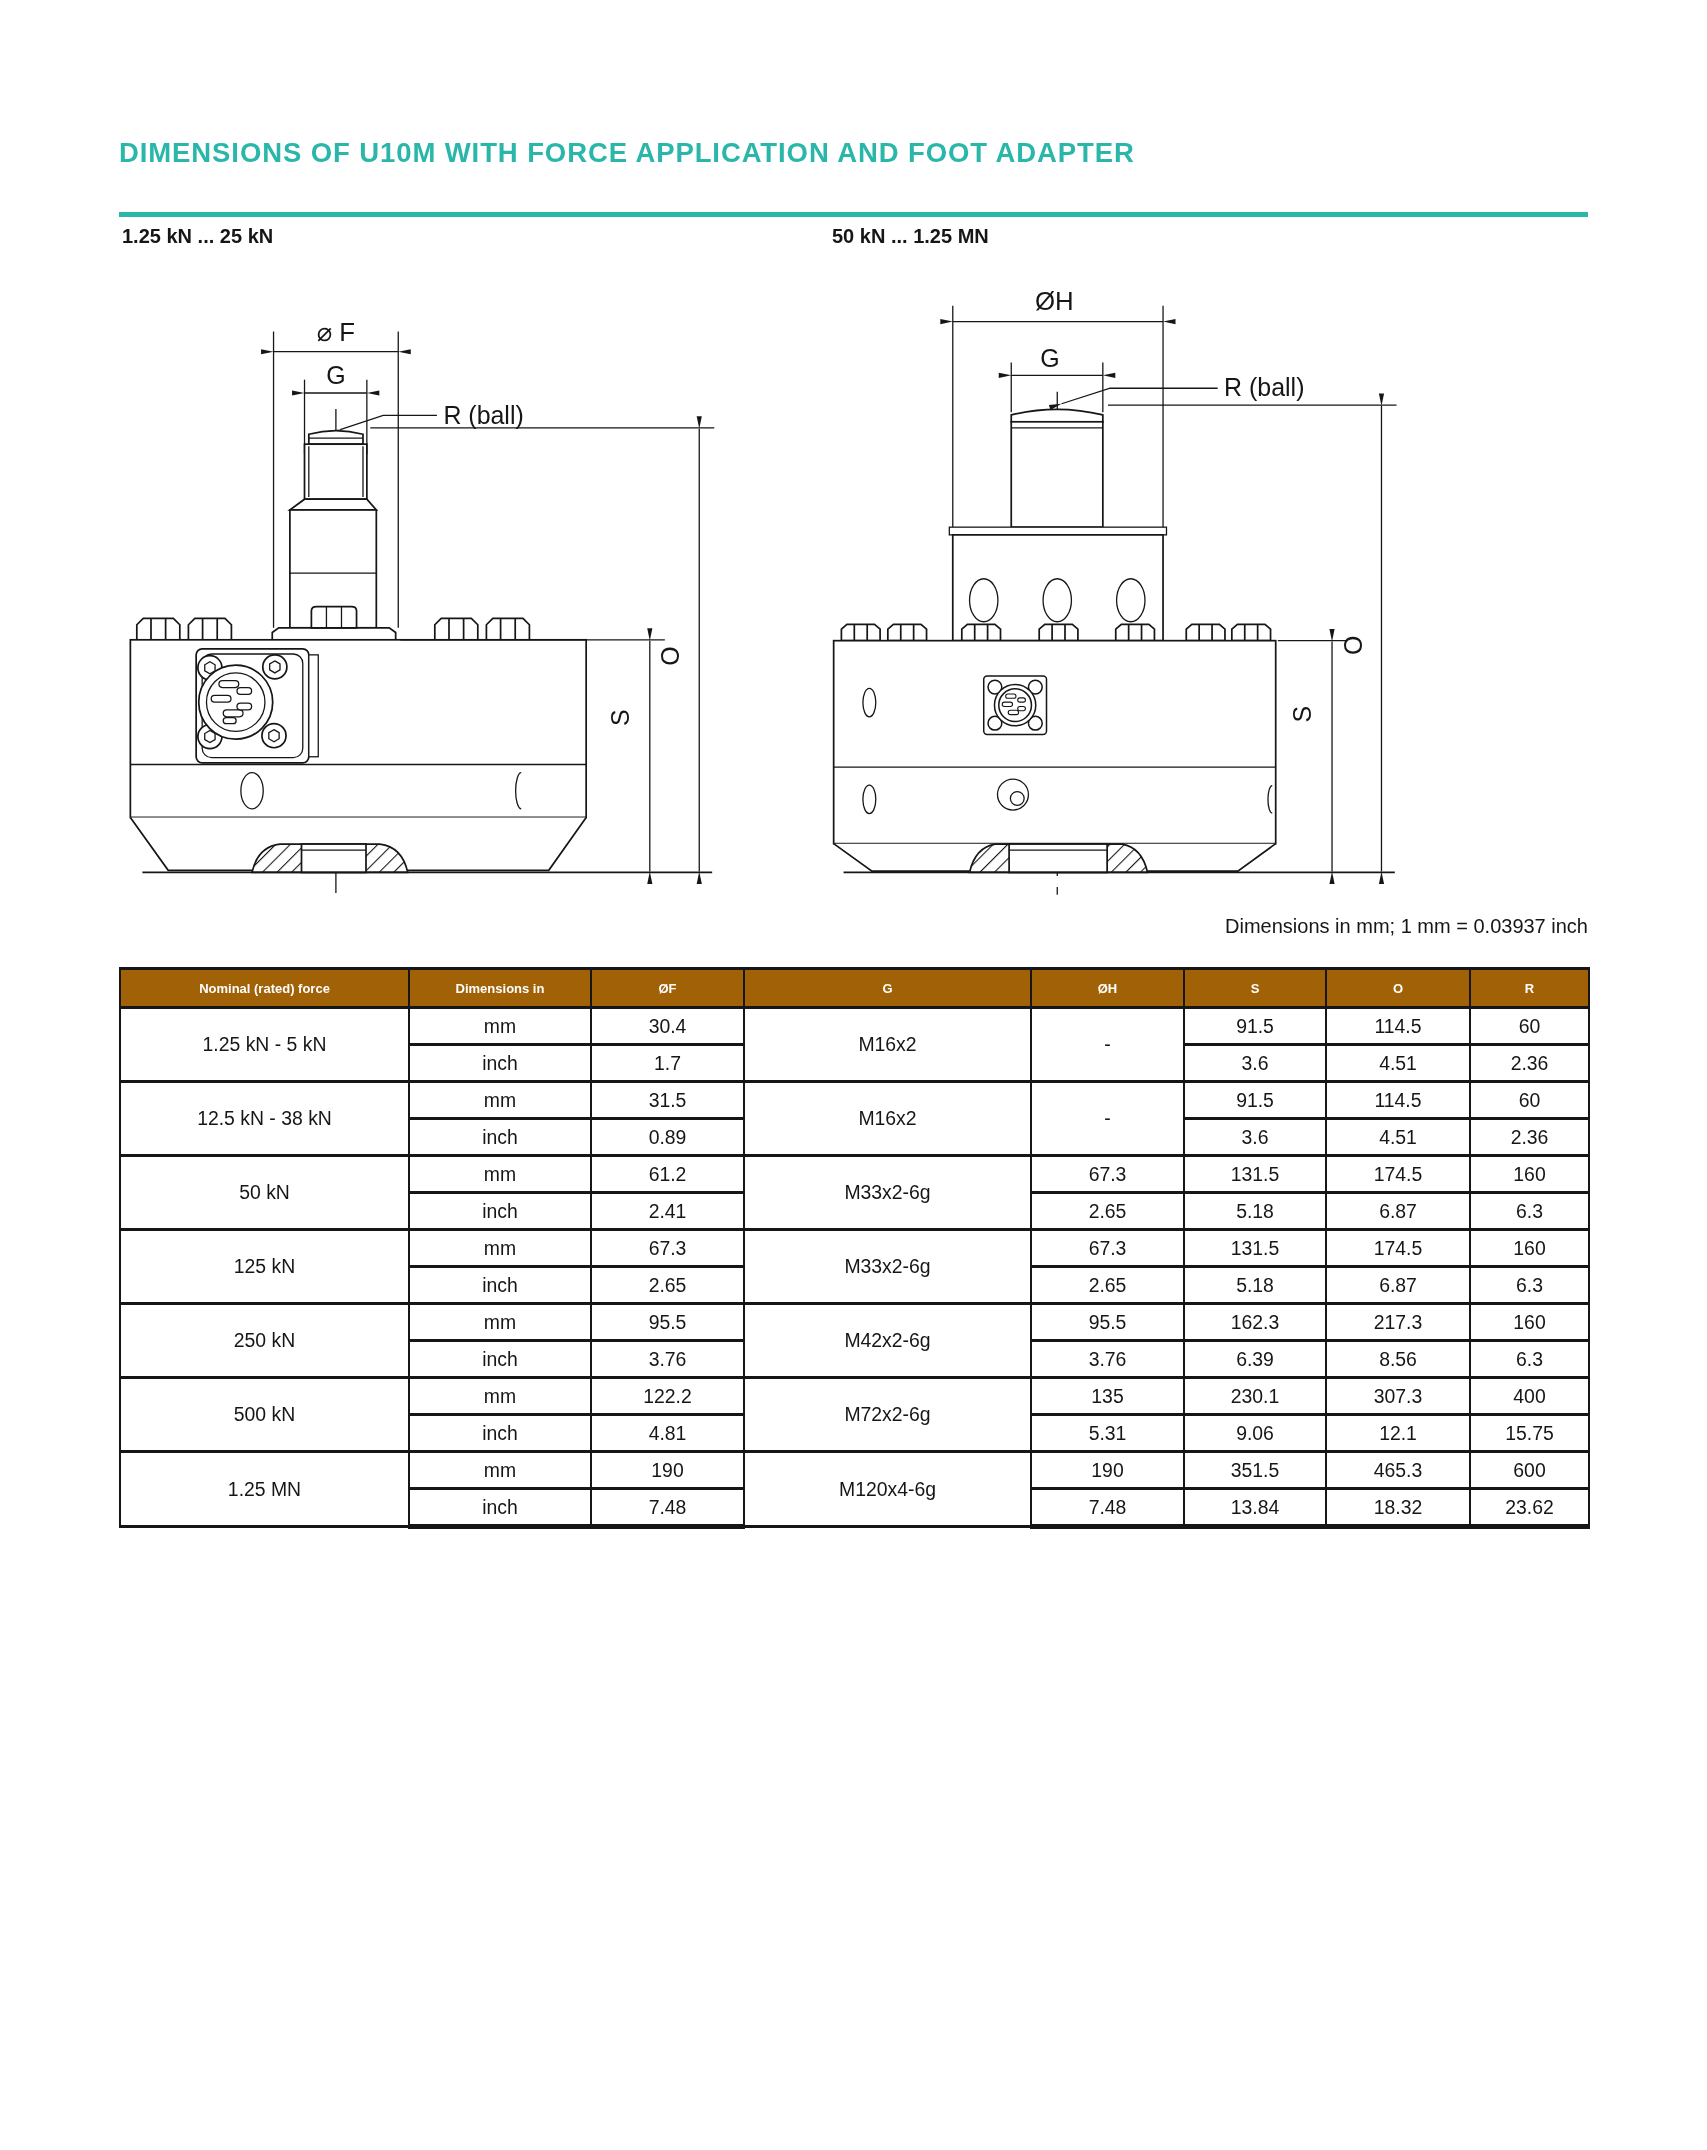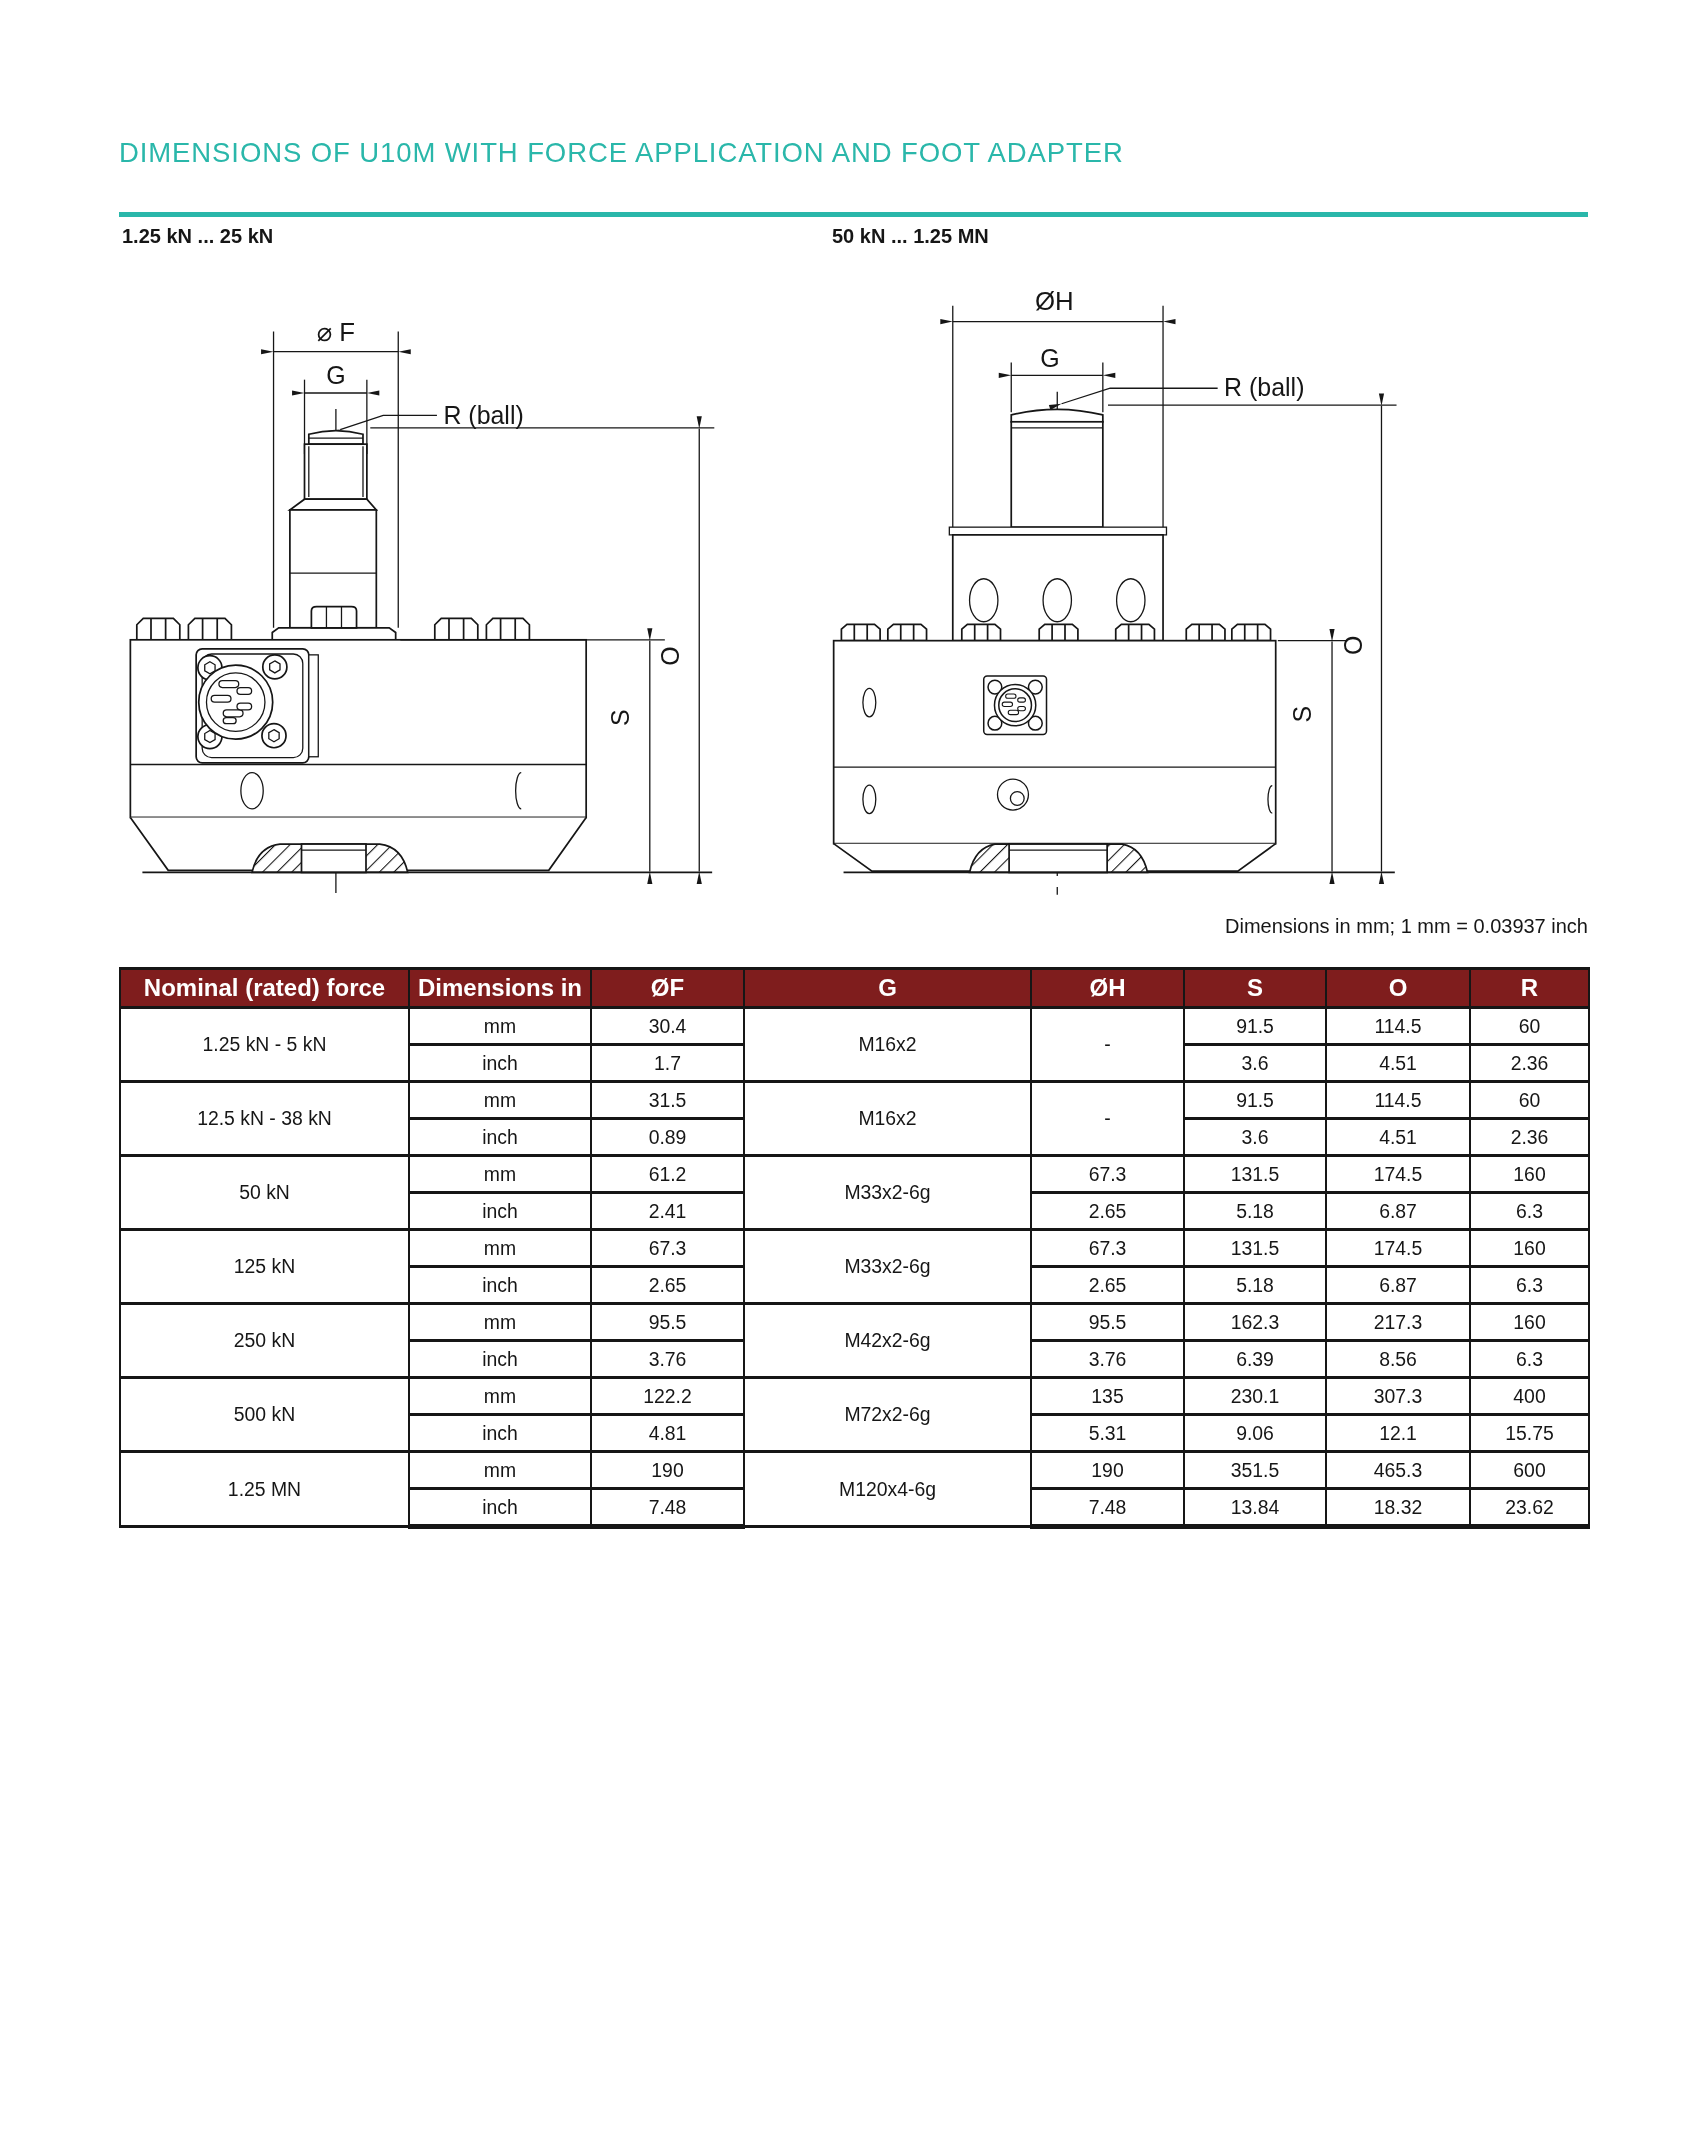--- a/index.html
+++ b/index.html
@@ -4,40 +4,40 @@
 <style>
   html,body { margin:0; padding:0; background:#e8e8e8; }
   .page {
     position:relative; width:1707px; height:2414px; background:#ffffff;
     font-family:"Liberation Sans", sans-serif; color:#161616; overflow:hidden;
     margin:0 auto;
   }
   .abs { position:absolute; }
   .page-title {
     left:119px; top:137px; width:1471px;
-    font-size:27.5px; font-weight:400; letter-spacing:0.9px; color:#2ab7aa;
+    font-size:27.5px; font-weight:700; letter-spacing:0.9px; color:#2ab7aa;
   }
   .title-rule { left:119px; top:212px; width:1469px; height:4.7px; background:#2ab7aa; }
   .caption { top:225px; font-size:20px; font-weight:700; color:#161616; }
   .caption-left { left:122px; }
   .caption-right { left:832px; }
   .note { left:119px; top:915px; width:1469px; text-align:right; font-size:20px; color:#161616; }
 
   .dwg { position:absolute; }
 
   
   .tablewrap { left:119px; top:967px; }
   table.dims { border-collapse:collapse; table-layout:fixed; width:1469px; font-size:19.4px; }
   table.dims th, table.dims td {
     border:2.2px solid #161616; text-align:center; vertical-align:middle; padding:0;
     overflow:hidden; white-space:nowrap;
   }
   table.dims th {
-    height:36px; background:#7f1d1d; color:#ffffff; font-weight:700;
-    border-top-width:3.9px; border-bottom-width:3.9px; font-size:24px;
+    height:36px; background:#a16207; color:#ffffff; font-weight:700;
+    border-top-width:3.9px; border-bottom-width:3.9px; font-size:13px;
   }
   table.dims td { height:34px; border-top-width:3px; border-bottom-width:3px; font-weight:400; }
   table.dims tr.lastrow td { border-bottom-width:5.6px; }
 
   svg text { font-family:"Liberation Sans", sans-serif; fill:#161616; }
   svg .dimlabel { font-size:58px; }
   svg .dimlabel-big { font-size:60px; }
 </style>
 </head>
 <body>

